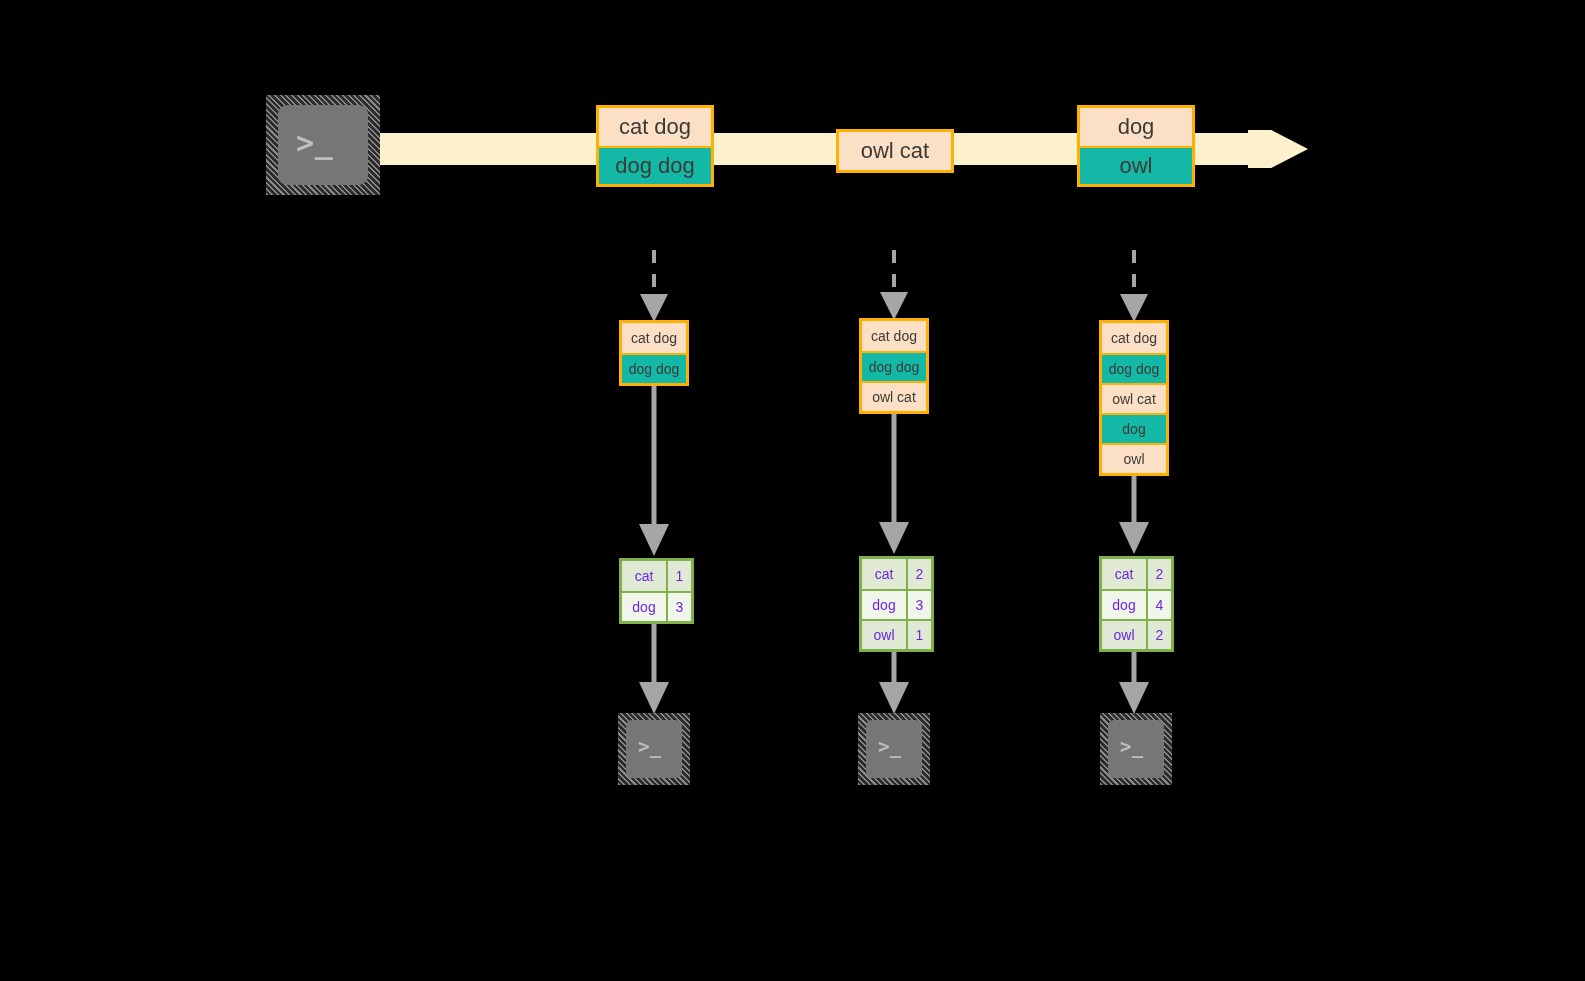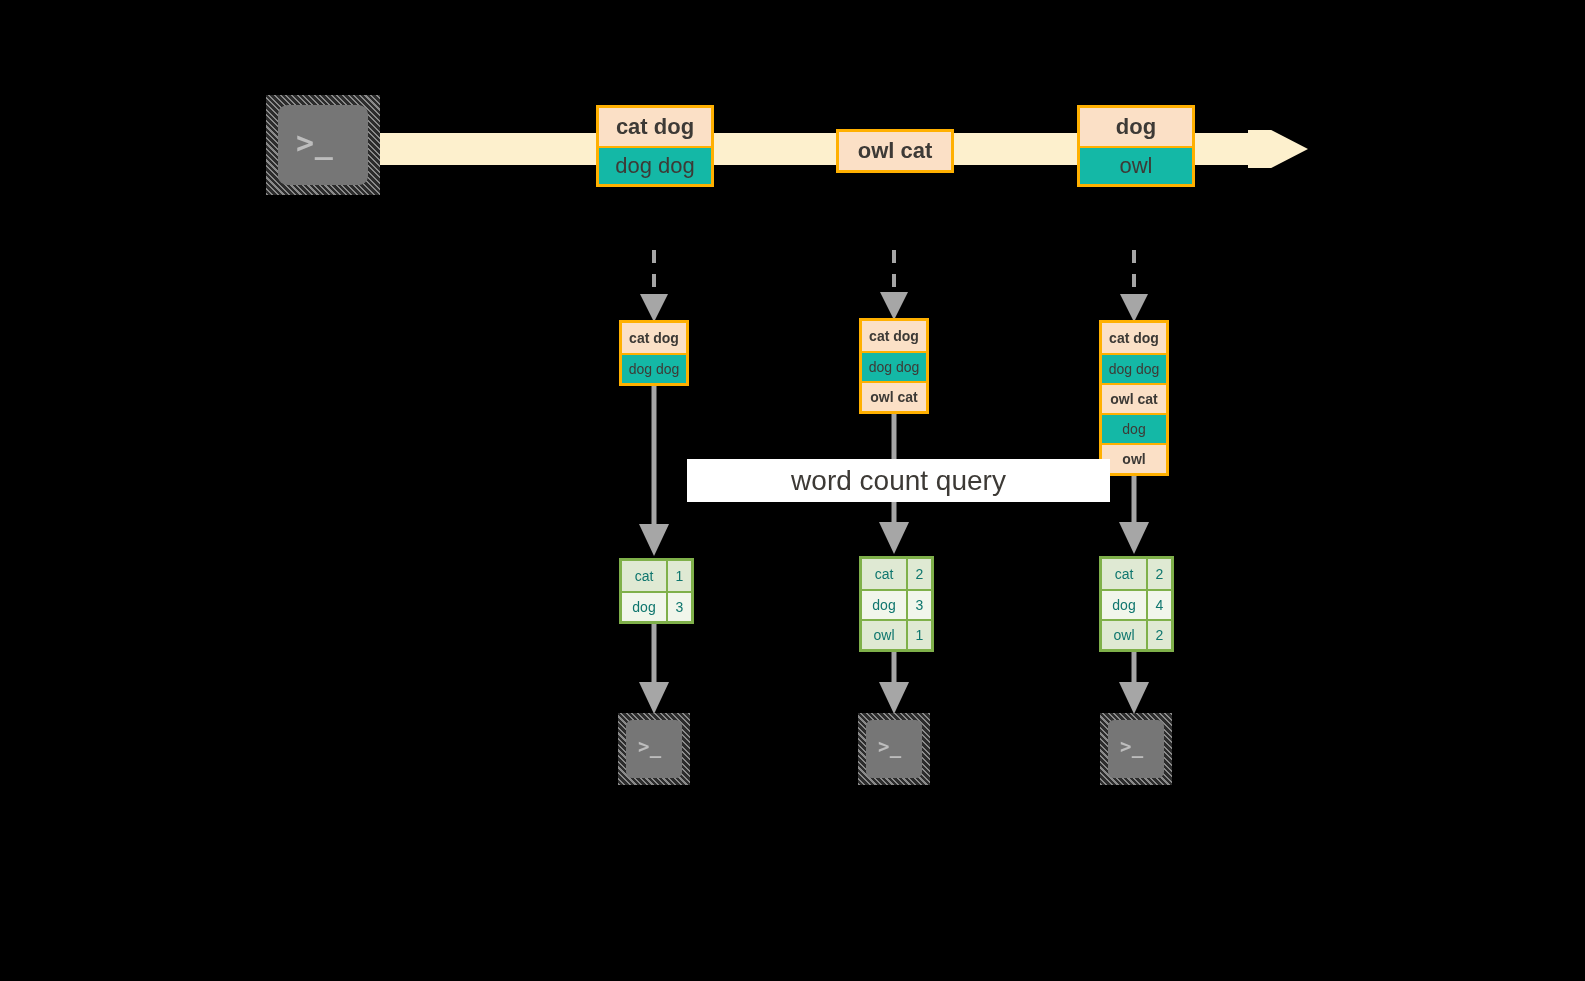--- a/index.html
+++ b/index.html
@@ -58,21 +58,21 @@
     z-index: 6;
   }
   .msgbox .cell {
     display: flex;
     align-items: center;
     justify-content: center;
     color: #3d3a36;
     white-space: nowrap;
   }
   .msgbox .cell + .cell { border-top: 2px solid #ffb000; }
-  .msgbox .cell.dark  { background: #fbe0c6; font-weight: bold; }
+  .msgbox .cell.dark  { background: #fbe0c6; }
   .msgbox .cell.light { background: #14b8a6; }
 
   
   .msgbox.big          { width: 118px; }
   .msgbox.big .cell    { height: 38px; font-size: 22px; }
   .msgbox.big.single   { }
 
   
   .msgbox.small        { width: 70px; }
   .msgbox.small .cell  { height: 30px; font-size: 14px; }
@@ -85,21 +85,21 @@
     z-index: 6;
   }
   .restable .row { display: flex; height: 30px; }
   .restable .row + .row { border-top: 2px solid #7fb04a; }
   .restable .row.dark  .c { background: #dfe9d3; }
   .restable .row.light .c { background: #f1f6eb; }
   .restable .c {
     display: flex;
     align-items: center;
     justify-content: center;
-    color: #0f766e;
+    color: #6d28d9;
     font-size: 14px;
     white-space: nowrap;
   }
   .restable .c.word  { width: 44px; }
   .restable .c.count { width: 25px; border-left: 2px solid #7fb04a; }
 
   
   .conn { position: absolute; z-index: 2; }
 
   
@@ -253,17 +253,14 @@
   <svg class="conn" style="left:1110px; top:652px; width:48px; height:64px;" viewBox="0 0 48 64">
     <line x1="24" y1="0" x2="24" y2="36" stroke="#a6a6a6" stroke-width="5"></line>
     <path d="M24,62 L9,30 L39,30 Z" fill="#a6a6a6"></path>
   </svg>
 
   <div class="term" style="left:1100px; top:713px; width:72px; height:72px;">
     <div class="term-inner" style="left:8px; top:7px; width:56px; height:58px;"></div>
     <div class="term-glyph" style="left:20px; top:24px; font-size:19px;">&gt;_</div>
   </div>
 
-  <div class="query-label" style="left:687px; top:459px; width:423px; height:43px; font-size:28px;">
-    <span>word count query</span>
-  </div>
 
 </div>
 
 </body></html>

